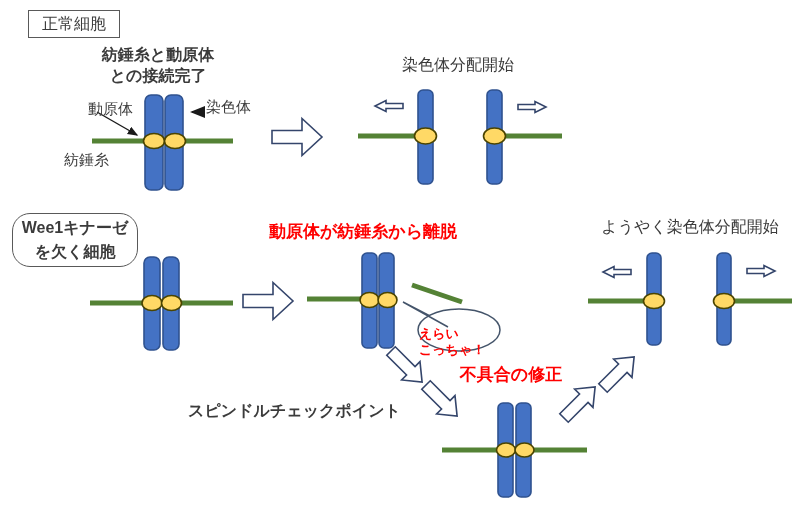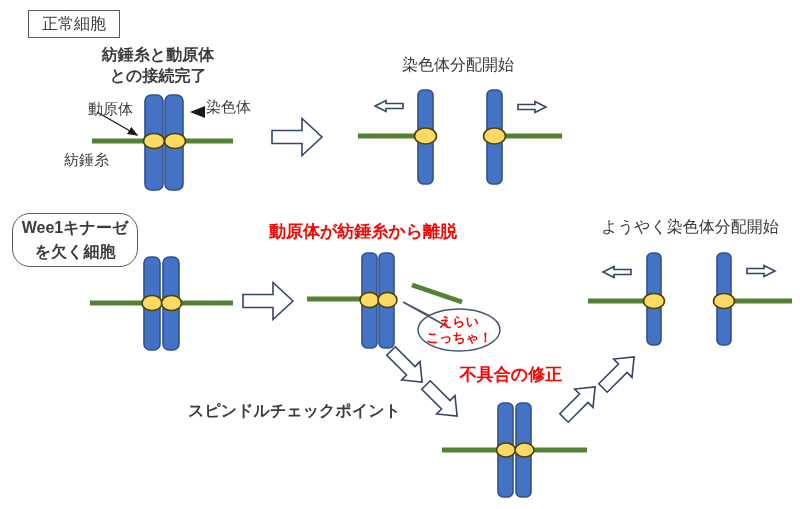--- a/index.html
+++ b/index.html
@@ -25,21 +25,21 @@
   .block-arrow{fill:#ffffff;stroke:var(--arrow-outline);stroke-width:1.6;stroke-linejoin:miter;}
   .label-arrow{stroke:#1a1a1a;stroke-width:1.4;fill:none;}
   .label-arrow.thick{stroke-width:2;}
   .bubble-shape{fill:#ffffff;stroke:var(--bubble-outline);stroke-width:1.5;}
 
   .txt{position:absolute;color:var(--text-dark);font-size:16px;line-height:21px;white-space:nowrap;}
   .txt.center{text-align:center;white-space:normal;}
   .boxed{border:1.2px solid #595959;background:#fff;text-align:center;}
   .red{color:var(--alert-red);font-weight:bold;}
   .small-label{font-size:15px;}
-  .bubble-text{font-size:13px;line-height:16px;font-weight:bold;color:var(--alert-red);text-align:center;}
+  .bubble-text{font-size:13px;line-height:16px;font-weight:bold;color:var(--alert-red);text-align:left;margin-top:12px;}
   .line{display:block;font-weight:bold;}
 </style>
 </head>
 <body>
 
 <div class="stage">
 
   <svg width="800" height="509" viewBox="0 0 800 509">
     <defs>
       <marker id="ah" markerWidth="9" markerHeight="8" refX="6.5" refY="3" orient="auto">

